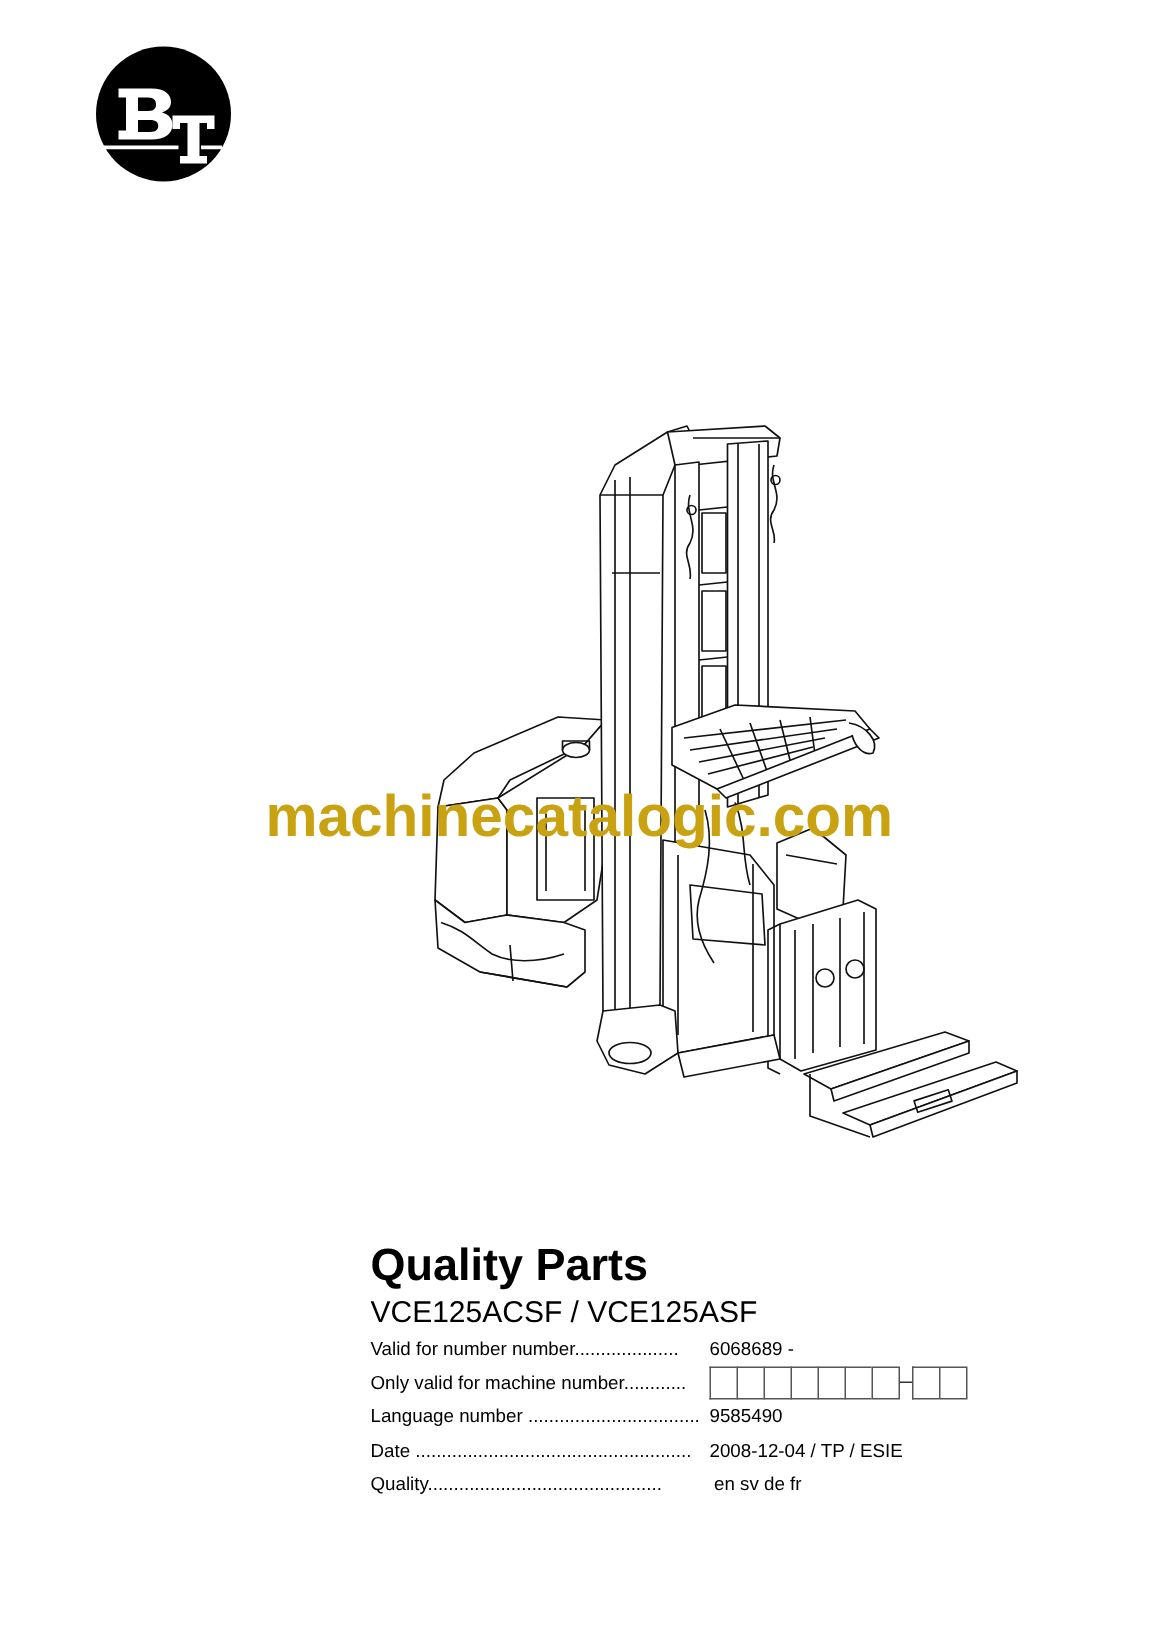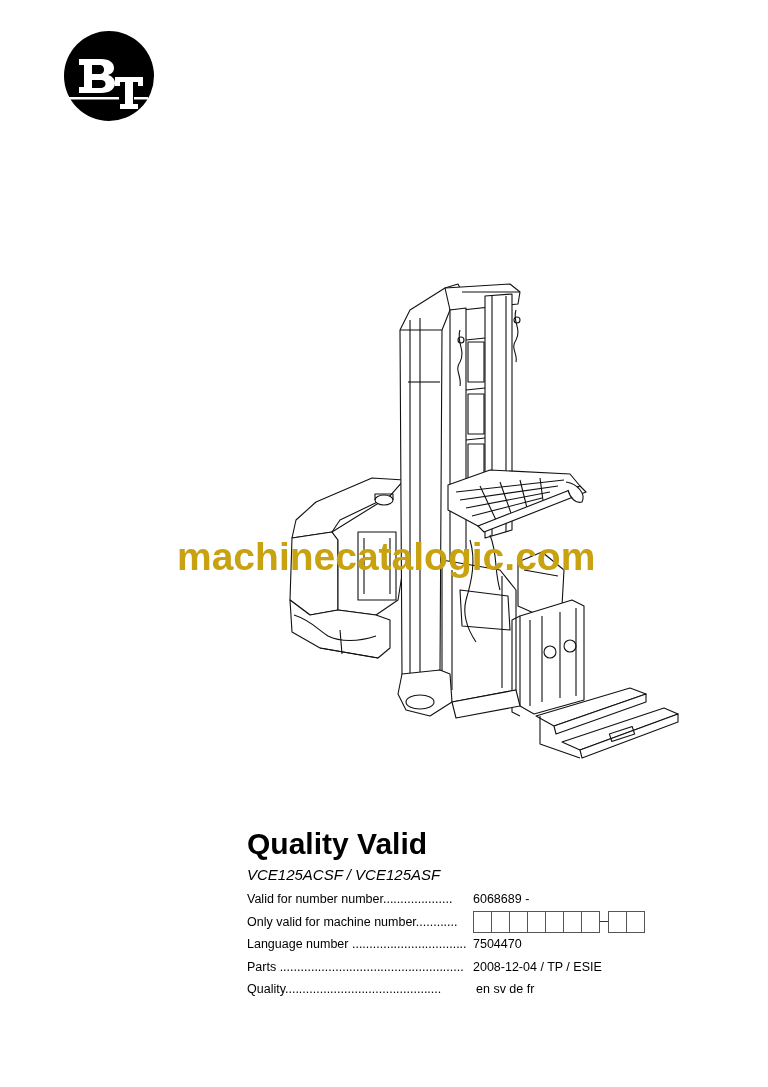--- a/index.html
+++ b/index.html
@@ -1,23 +1,23 @@
 <!DOCTYPE html>
 <html><head>
 <meta charset="utf-8">
 <style>
   html, body { margin: 0; padding: 0; background: #ffffff; }
   body { width: 768px; height: 1087px; position: relative; overflow: hidden;
          font-family: "Liberation Sans", sans-serif; color: #000; }
   .logo { position: absolute; left: 63px; top: 25px; width: 92px; height: 102px; }
   .illustration { position: absolute; left: 280px; top: 270px; width: 400px; height: 490px; }
   .watermark { position: absolute; left: 177px; top: 522px; font-size: 39px; font-weight: bold;
-               color: #c9a211; letter-spacing: 0px; white-space: nowrap; line-height: 46px; margin-top: 12px; }
+               color: #c9a211; letter-spacing: 0px; white-space: nowrap; line-height: 46px; }
   .title { position: absolute; left: 247px; top: 826px; font-size: 30px; font-weight: bold; line-height: 36px; }
-  .subtitle { position: absolute; left: 247px; top: 866px; font-size: 15px; line-height: 18px; font-style: italic; }
+  .subtitle { position: absolute; left: 247px; top: 866px; font-size: 20px; line-height: 18px; }
   .row { position: absolute; left: 247px; font-size: 12.5px; line-height: 16px; white-space: nowrap; }
   .row .lbl { position: absolute; left: 0; }
   .row .val { position: absolute; left: 226px; }
   .boxes { position: absolute; left: 473px; top: 911px; height: 21px; display: flex; align-items: stretch; }
   .box { width: 17px; height: 20px; border: 1px solid #555; border-right: none; }
   .box.last { border-right: 1px solid #555; }
   .dash { width: 8px; height: 1.5px; background: #333; align-self: center; }
 </style>
 </head>
 <body>
@@ -103,21 +103,21 @@
     <rect x="330" y="460" width="24" height="8" transform="rotate(-18 342 464)"></rect>
 
     <path d="M122 404 L160 400 L170 404 L172 432 L150 446 L126 440 L118 424 Z" fill="#fff"></path>
     <ellipse cx="140" cy="432" rx="14" ry="7" fill="#fff"></ellipse>
     <path d="M172 432 L236 420 L240 436 L176 448 Z" fill="#fff"></path>
   </svg>
 </div>
 
 <div class="watermark">machinecatalogic.com</div>
 
-<div class="title">Quality Valid</div>
+<div class="title">Quality Parts</div>
 <div class="subtitle">VCE125ACSF / VCE125ASF</div>
 
 <div class="row" style="top:891px;">
   <span class="lbl">Valid for number number....................</span>
   <span class="val">6068689 -</span>
 </div>
 
 <div class="row" style="top:914px;">
   <span class="lbl">Only valid for machine number............</span>
 </div>
@@ -129,24 +129,24 @@
   <div class="box"></div>
   <div class="box"></div>
   <div class="box last"></div>
   <div class="dash"></div>
   <div class="box"></div>
   <div class="box last"></div>
 </div>
 
 <div class="row" style="top:936px;">
   <span class="lbl">Language number .................................</span>
-  <span class="val">7504470</span>
+  <span class="val">9585490</span>
 </div>
 
 <div class="row" style="top:959px;">
-  <span class="lbl">Parts .....................................................</span>
+  <span class="lbl">Date .....................................................</span>
   <span class="val">2008-12-04 / TP / ESIE</span>
 </div>
 
 <div class="row" style="top:981px;">
   <span class="lbl">Quality.............................................</span>
   <span class="val" style="left:229px;">en sv de fr</span>
 </div>
 
 </body></html>

